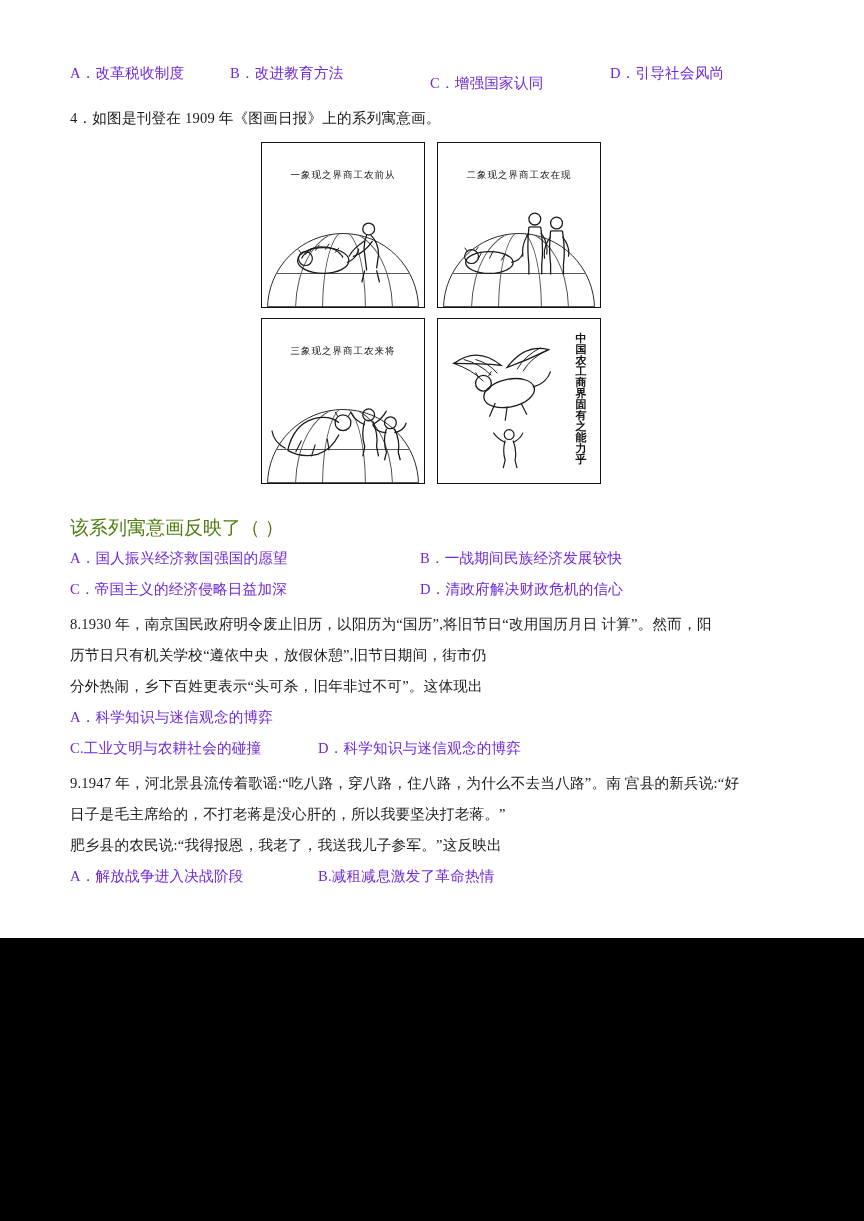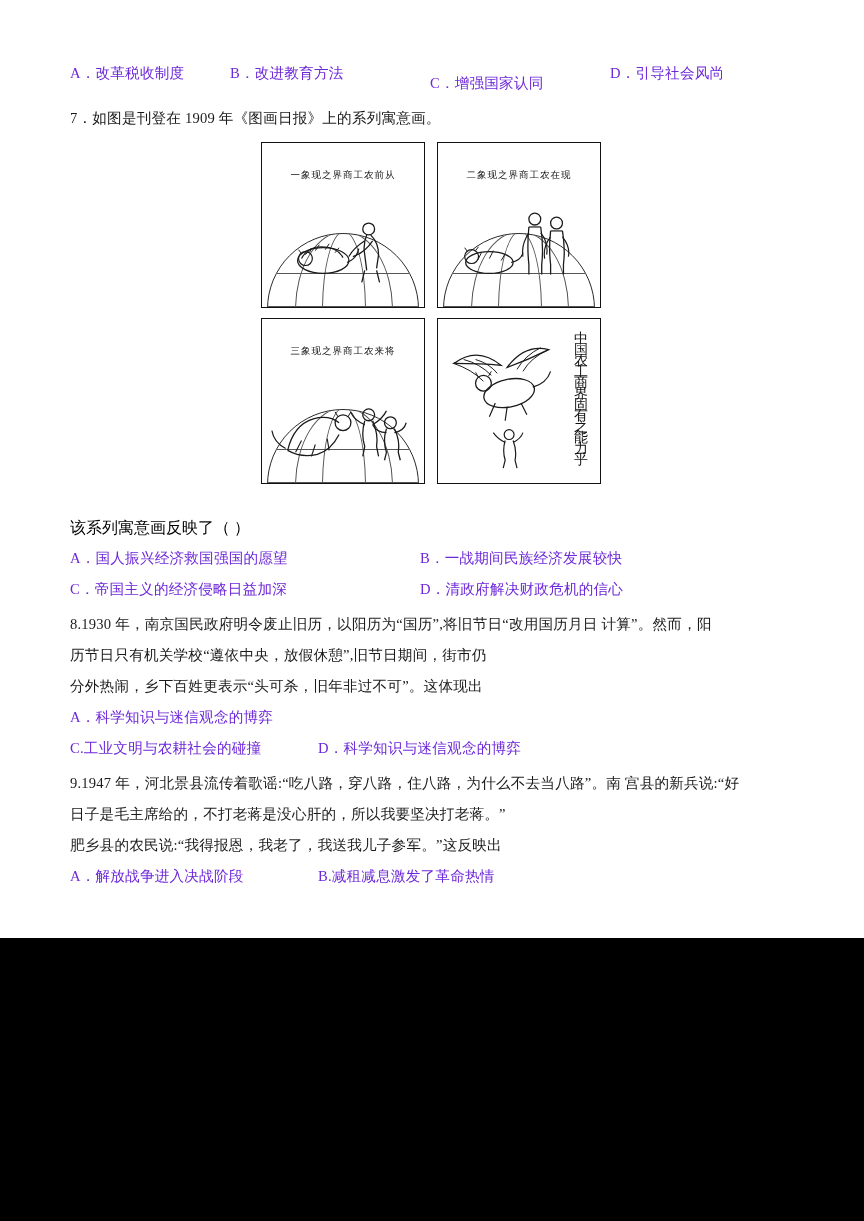--- a/index.html
+++ b/index.html
@@ -95,25 +95,26 @@
     color: #111;
     font-family: "Liberation Serif", serif;
     letter-spacing: 1px;
     white-space: nowrap;
   }
   .panel .vcap {
     position: absolute;
     top: 14px;
     right: 12px;
     width: 14px;
-    font-size: 14px;
+    font-size: 11px;
     line-height: 11px;
     color: #111;
     text-align: center;
     word-break: break-all;
+    font-weight: bold;
   }
   .globe {
     position: absolute;
     left: 50%;
     bottom: -78px;
     transform: translateX(-50%);
     width: 150px;
     height: 150px;
     border-radius: 50%;
     border: 1.1px solid #2b2b2b;
@@ -138,44 +139,44 @@
     border-top: 1px solid #555;
   }
   .lat.a { top: 26%; }
   .lat.b { top: 48%; }
   svg.art {
     position: absolute;
     left: 0; top: 0;
     width: 100%; height: 100%;
   }
   .fig-caption {
-    font-size: 16px;
+    font-size: 19px;
     line-height: 31px;
-    color: #000000;
+    color: #4d7c0f;
     margin-top: 18px;
   }
 </style>
 </head>
 <body>
 
 <div class="page">
   <div class="content">
 
     <div class="q-block">
       <div class="opts-row four">
         <span class="opt">A．改革税收制度</span>
         <span class="opt">B．改进教育方法</span>
         <span class="opt">C．增强国家认同</span>
         <span class="opt">D．引导社会风尚</span>
       </div>
     </div>
 
     <div class="q-block">
       <div class="stem">
-        <span class="stem-line">7．如图是刊登在 1909 年《图画日报》上的系列寓意画。</span>
+        <span class="stem-line">4．如图是刊登在 1909 年《图画日报》上的系列寓意画。</span>
       </div>
 
       <div class="figure">
         <div class="comic-grid">
 
           <div class="comic-row">
 
             <div class="panel">
               <div class="cap">一象现之界商工农前从</div>
               <div class="globe">

